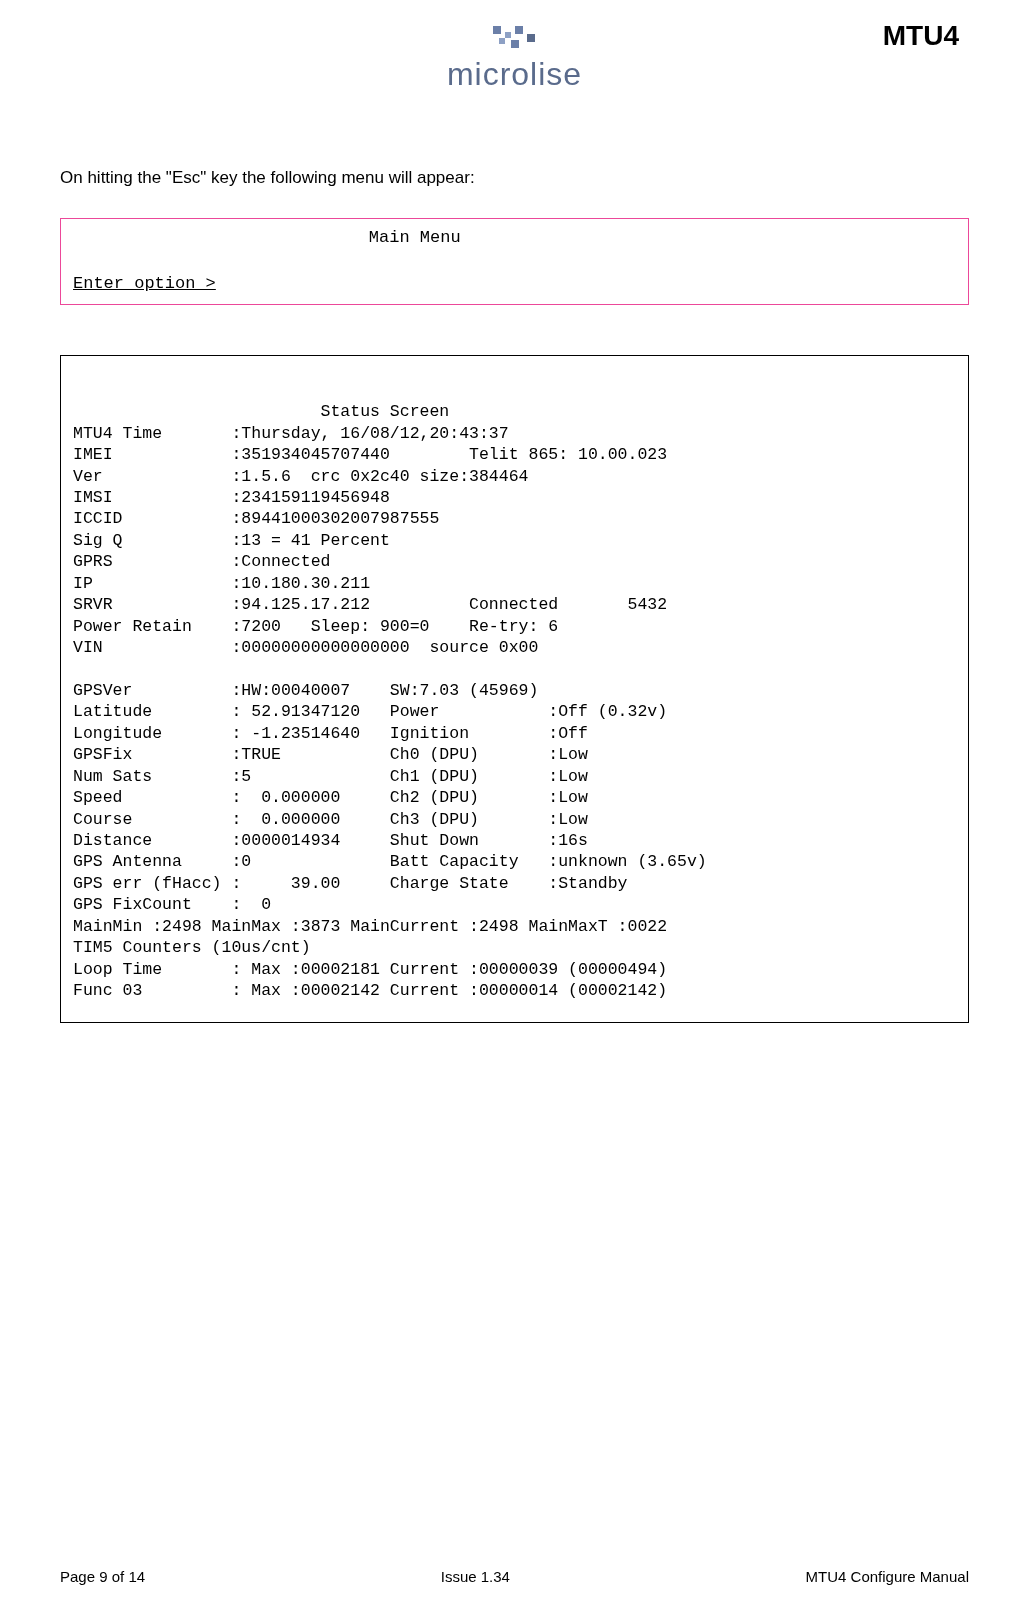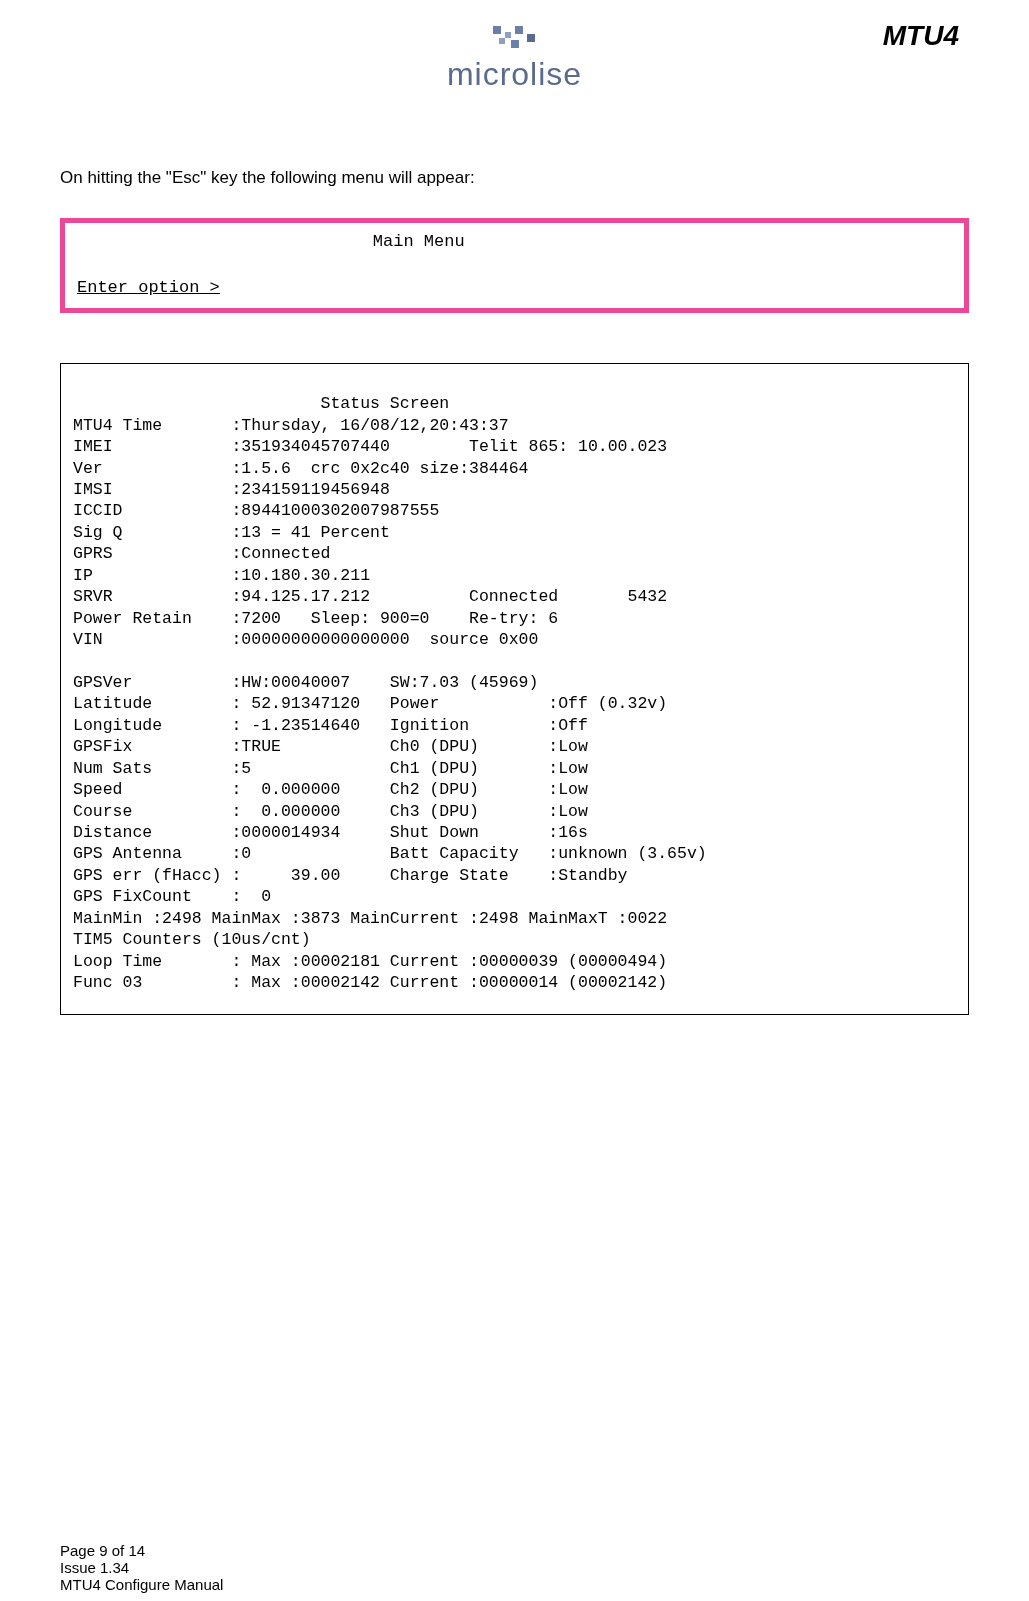--- a/index.html
+++ b/index.html
@@ -13,21 +13,20 @@
     .page {
       padding: 20px 60px 20px 60px;
       box-sizing: border-box;
       position: relative;
       min-height: 1601px;
     }
     .header-right {
       text-align: right;
       font-size: 28px;
       font-weight: bold;
-      font-style: italic;
       padding-right: 10px;
     }
     .logo {
       text-align: center;
       margin-top: -28px;
       margin-bottom: 75px;
     }
     .logo-squares {
       display: inline-block;
       margin-bottom: -4px;
@@ -40,51 +39,50 @@
       font-size: 32px;
       color: #5a6b8c;
       letter-spacing: 1px;
       font-family: Arial, sans-serif;
     }
     .body-text {
       font-size: 17px;
       margin: 10px 0 30px 0;
     }
     .terminal {
-      border: 5px solid #ec4899;
+      border: 1px solid #ec4899;
       padding: 8px 12px;
       font-family: "Courier New", Courier, monospace;
       font-size: 17px;
       white-space: pre;
       line-height: 1.35;
       margin-bottom: 50px;
     }
     .terminal2 {
       border: 1px solid #000;
-      padding: 8px 12px 20px 12px;
+      padding: 24px 12px 20px 12px;
       font-family: "Courier New", Courier, monospace;
       font-size: 16.5px;
       white-space: pre;
       line-height: 1.3;
     }
     .menu-title {
       text-align: left;
     }
     .prompt {
       text-decoration: underline;
     }
     .footer {
       position: absolute;
-      bottom: 8px;
+      bottom: 16px;
       left: 60px;
       right: 60px;
       display: flex;
       justify-content: space-between;
       font-size: 15px;
-      flex-direction: column;
     }
   </style>
 </head>
 <body>
 
 <div class="page">
   <div class="header-right">MTU4</div>
   <div class="logo">
     <div class="logo-squares">
       <svg viewBox="0 0 60 28">

